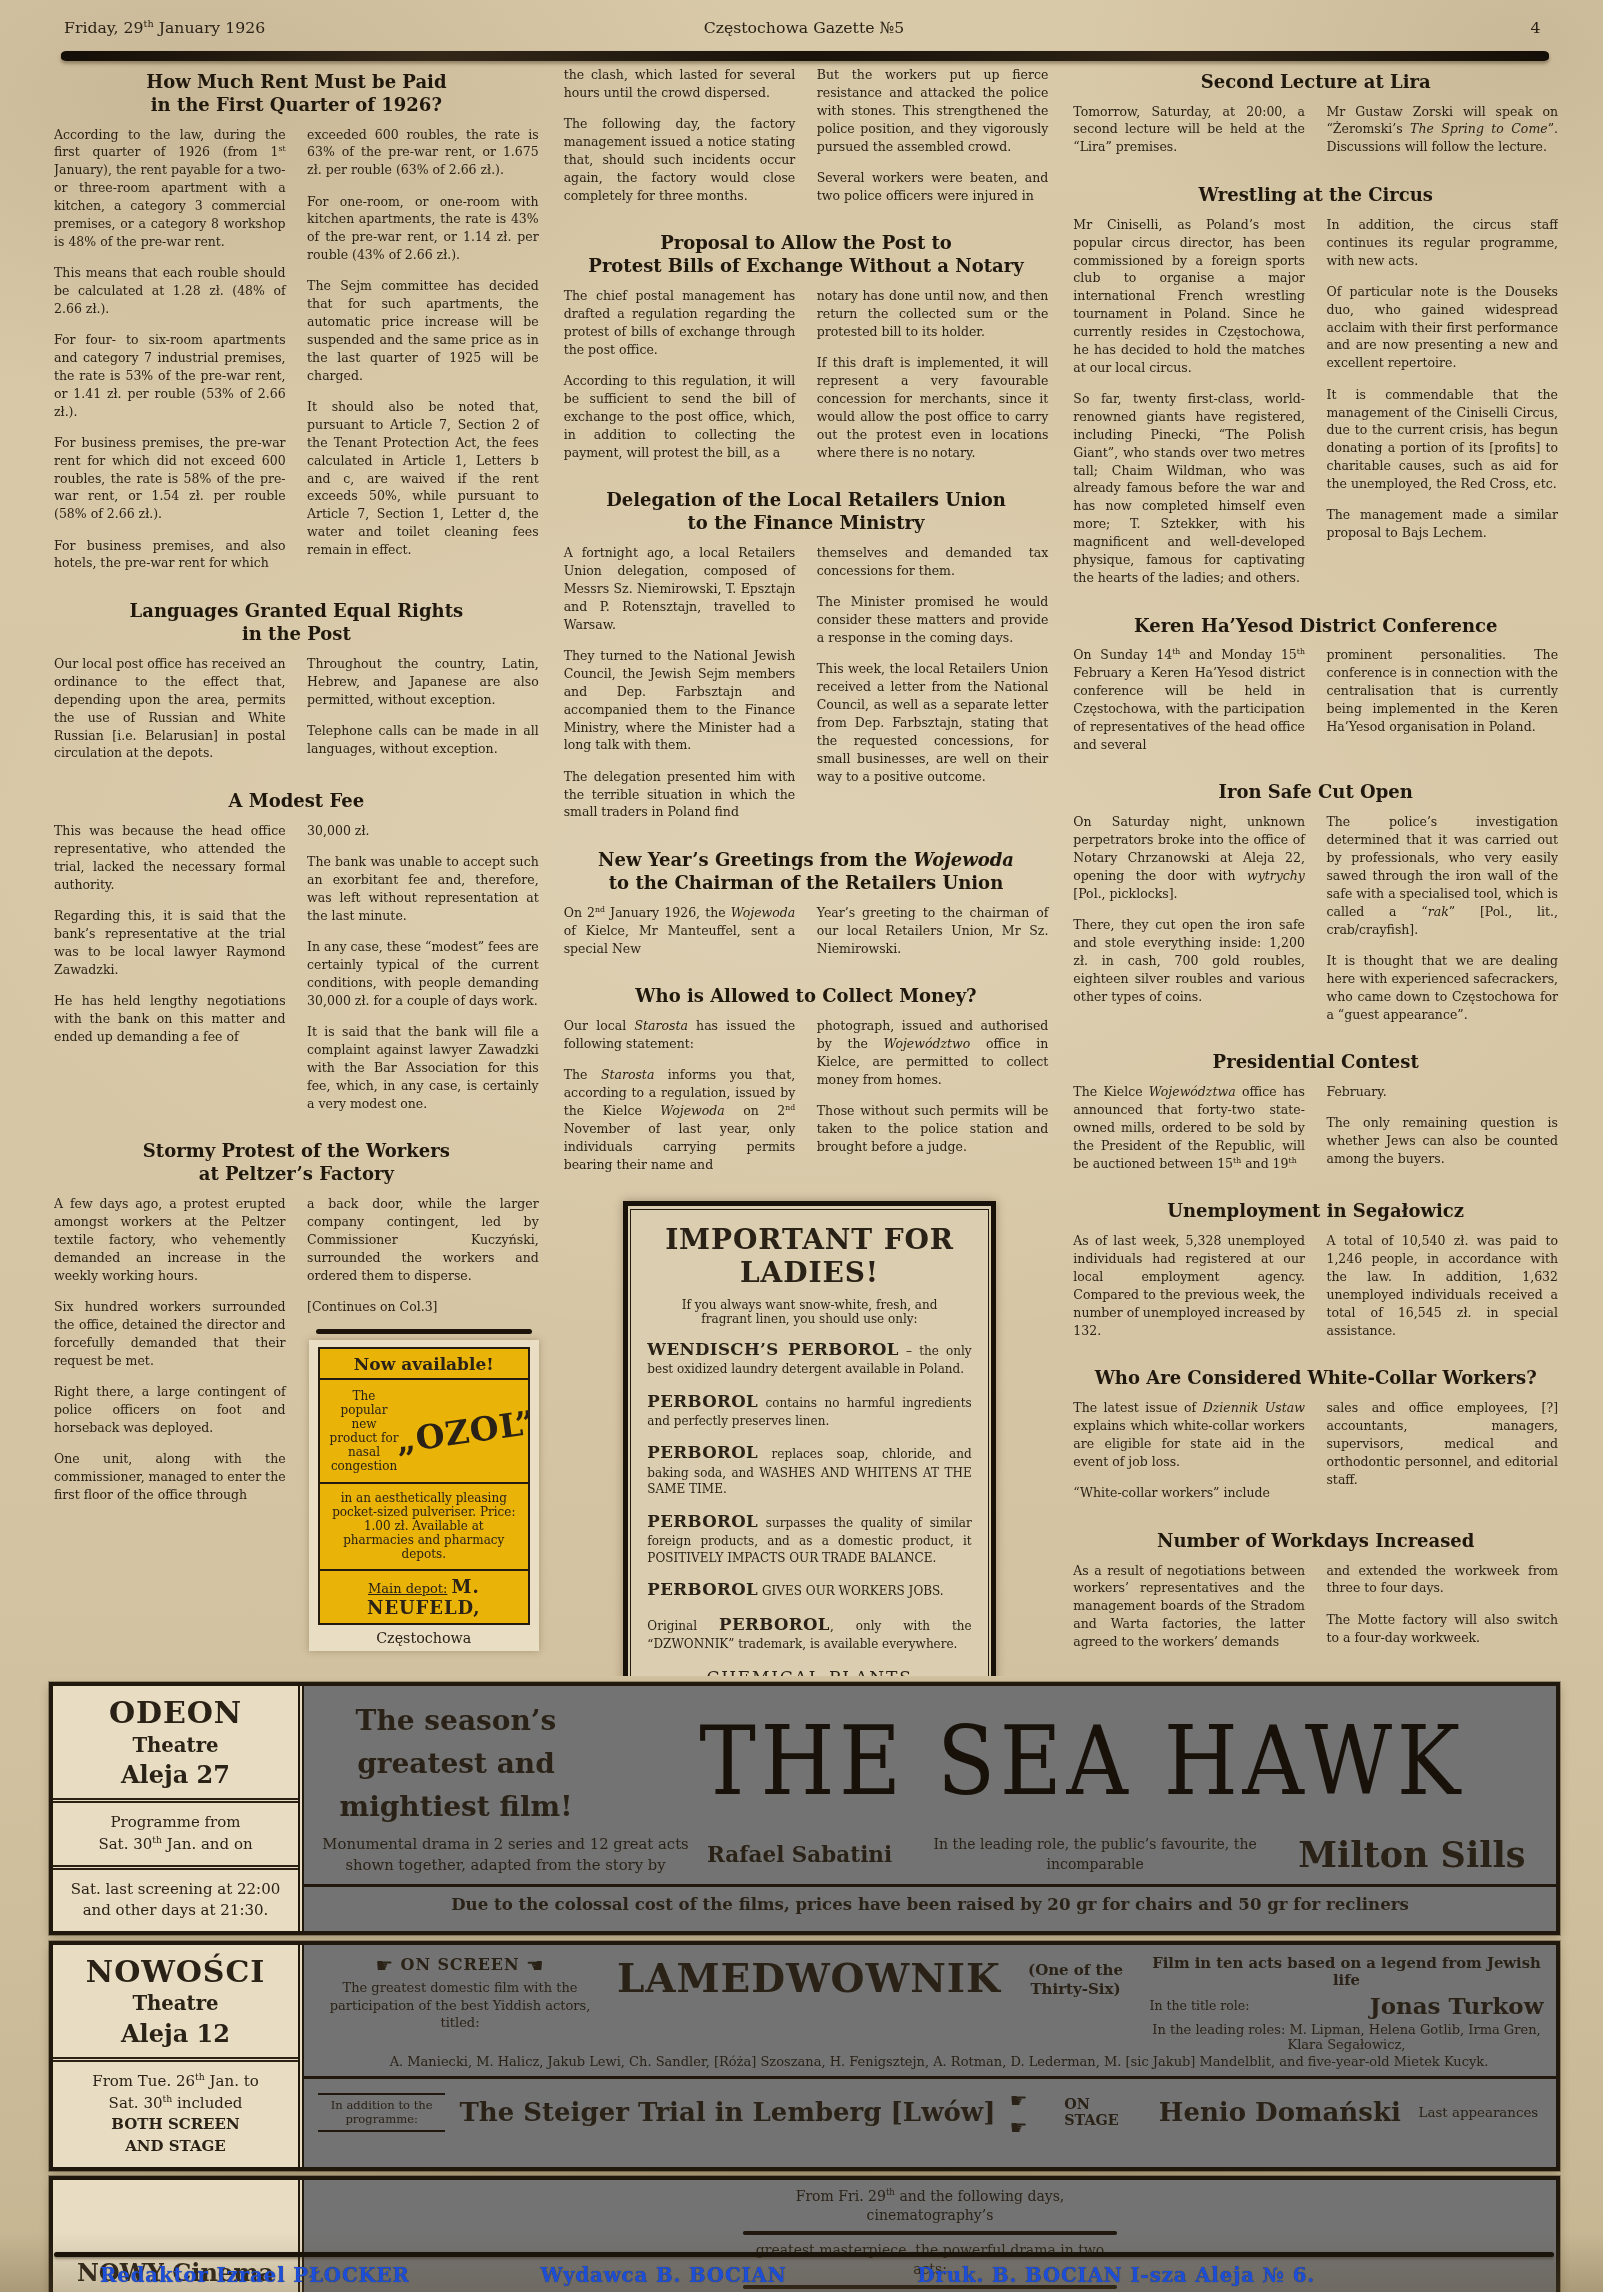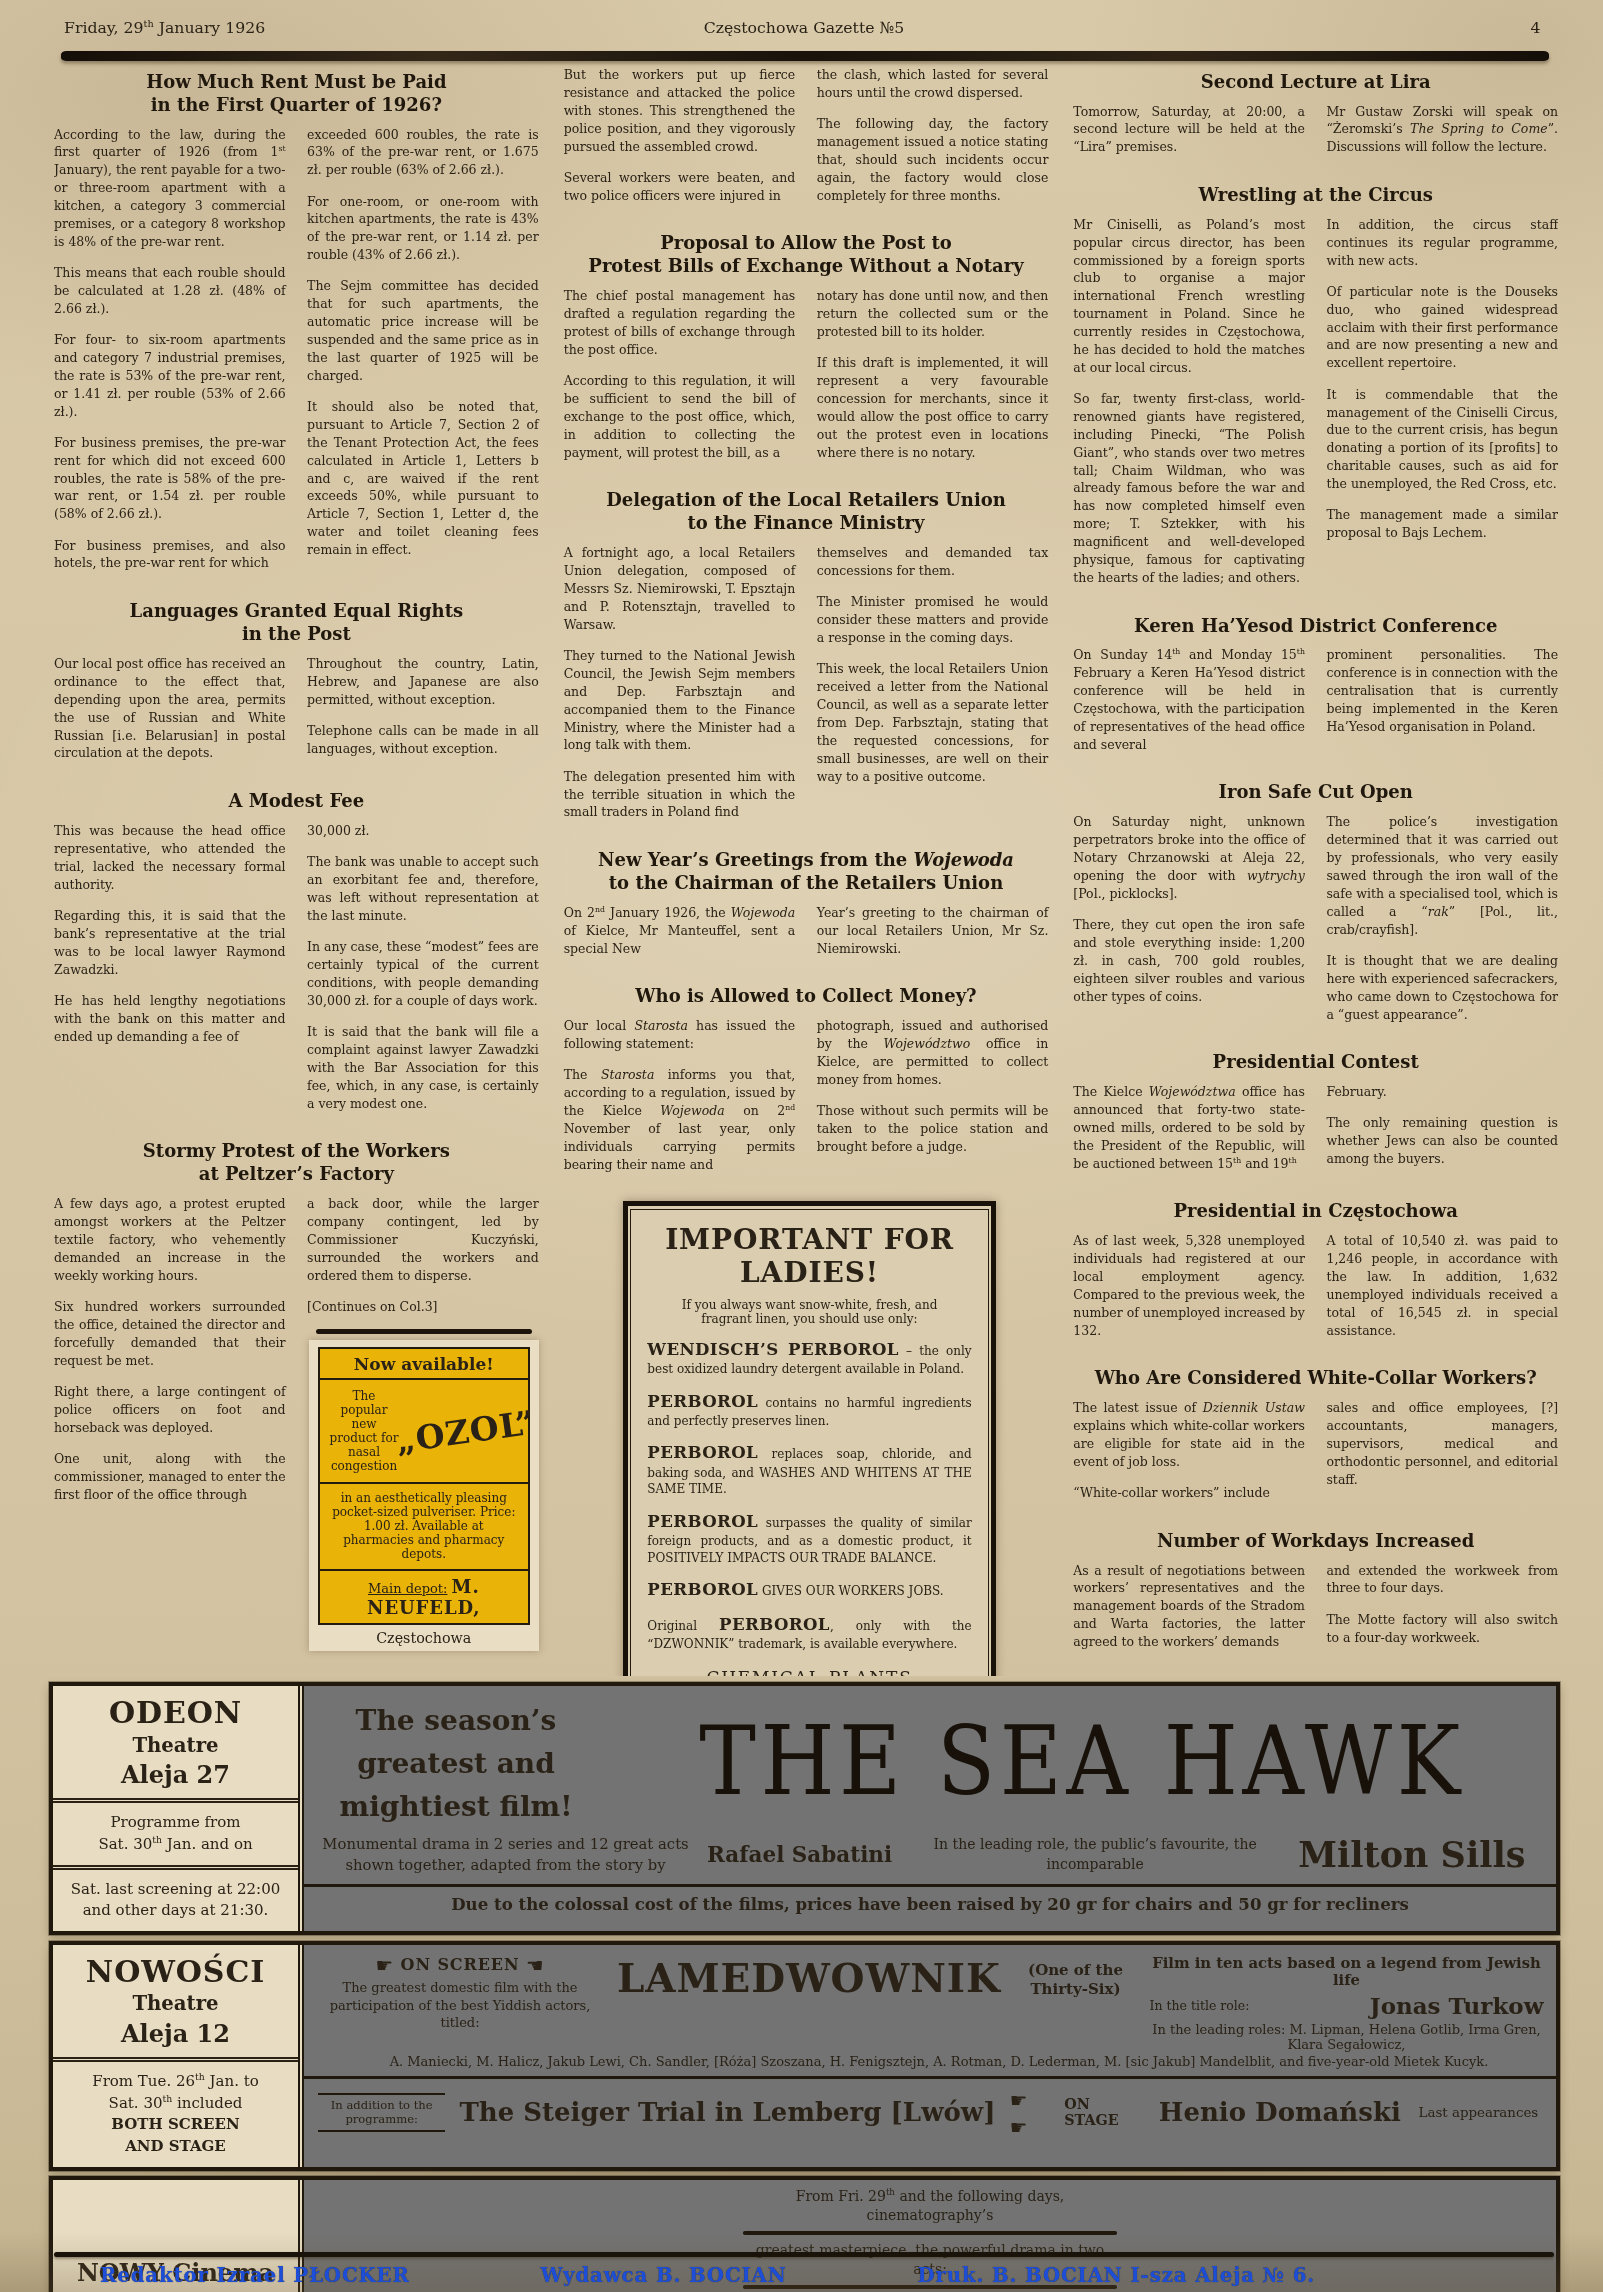--- a/index.html
+++ b/index.html
@@ -237,26 +237,26 @@
           </div>
         </div>
       </div>
     </section>
   </div>
 
   <div class="col">
     <section class="art">
       <div class="art-body">
         <div class="subcol">
+            <p>the clash, which lasted for several hours until the crowd dispersed.</p>
+            <p>The following day, the factory management issued a notice stating that, should such incidents occur again, the factory would close completely for three months.</p>
+          </div>
+        <div class="subcol">
             <p>But the workers put up fierce resistance and attacked the police with stones. This strengthened the police position, and they vigorously pursued the assembled crowd.</p>
             <p>Several workers were beaten, and two police officers were injured in</p>
-          </div>
-        <div class="subcol">
-            <p>the clash, which lasted for several hours until the crowd dispersed.</p>
-            <p>The following day, the factory management issued a notice stating that, should such incidents occur again, the factory would close completely for three months.</p>
           </div>
       </div>
     </section>
     <section class="art">
       <h2 class="art-title">Proposal to Allow the Post to<br>Protest Bills of Exchange Without a Notary</h2>
       <div class="art-body">
         <div class="subcol">
             <p>The chief postal management has drafted a regulation regarding the protest of bills of exchange through the post office.</p>
             <p>According to this regulation, it will be sufficient to send the bill of exchange to the post office, which, in addition to collecting the payment, will protest the bill, as a</p>
           </div>
@@ -381,21 +381,21 @@
         <div class="subcol">
             <p>The Kielce <i>Województwa</i> office has announced that forty-two state-owned mills, ordered to be sold by the President of the Republic, will be auctioned between 15<sup>th</sup> and 19<sup>th</sup></p>
           </div>
         <div class="subcol">
             <p>February.</p>
             <p>The only remaining question is whether Jews can also be counted among the buyers.</p>
           </div>
       </div>
     </section>
     <section class="art">
-      <h2 class="art-title">Presidential in Częstochowa</h2>
+      <h2 class="art-title">Unemployment in Segałowicz</h2>
       <div class="art-body">
         <div class="subcol">
             <p>As of last week, 5,328 unemployed individuals had registered at our local employment agency. Compared to the previous week, the number of unemployed increased by 132.</p>
           </div>
         <div class="subcol">
             <p>A total of 10,540 zł. was paid to 1,246 people, in accordance with the law. In addition, 1,632 unemployed individuals received a total of 16,545 zł. in special assistance.</p>
           </div>
       </div>
     </section>
     <section class="art">

